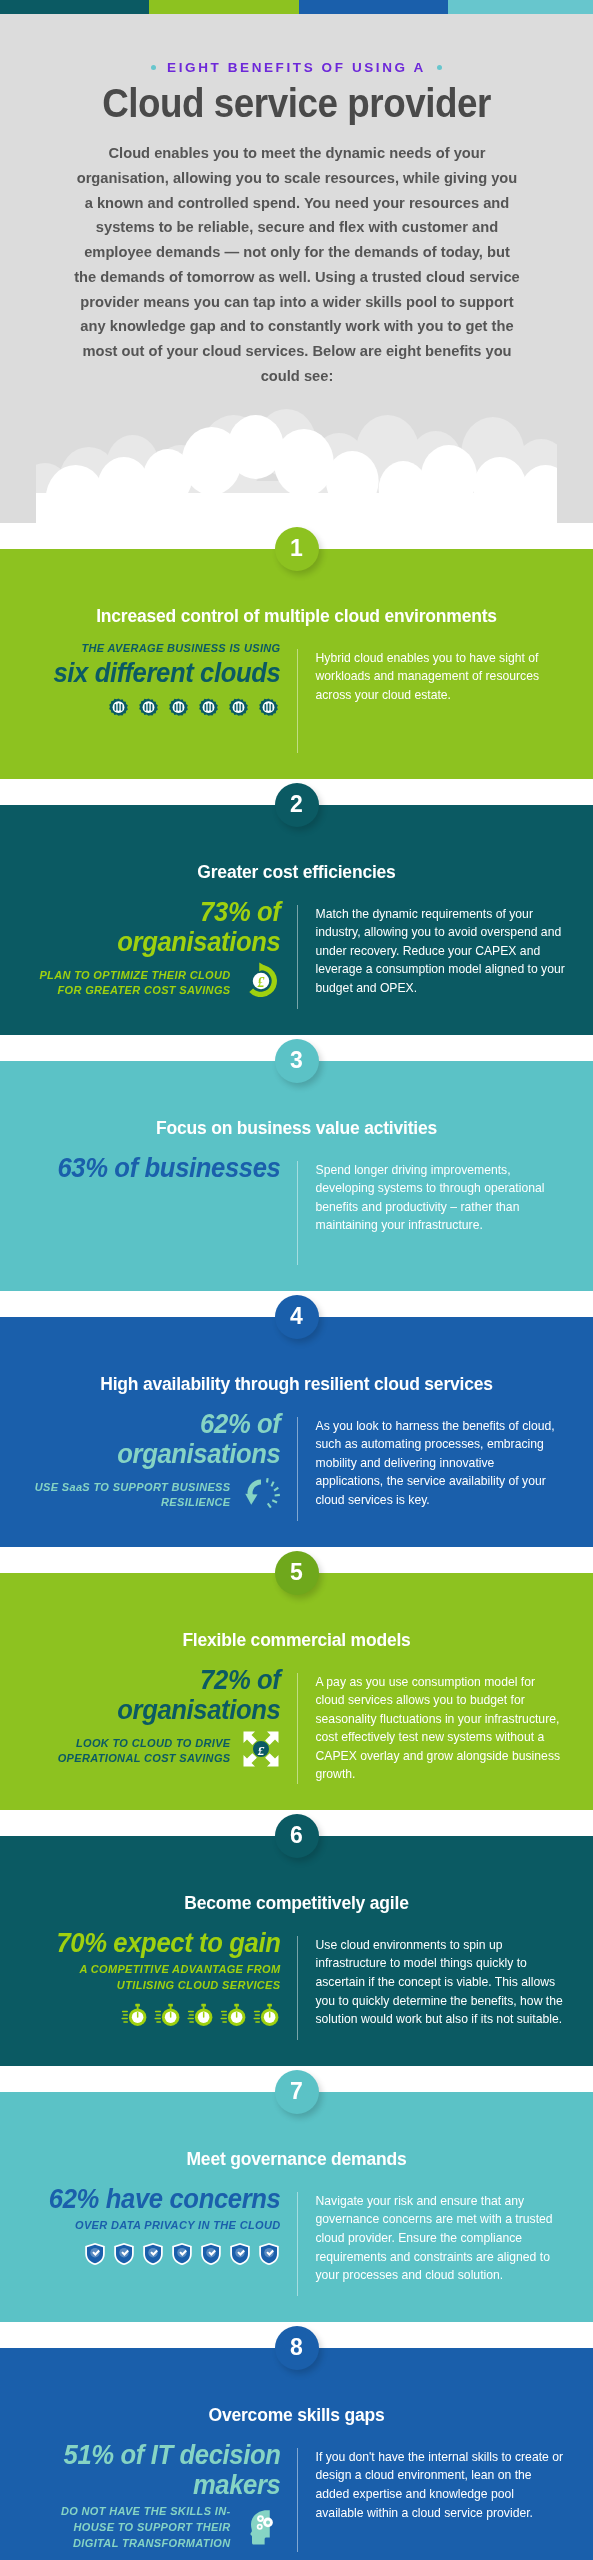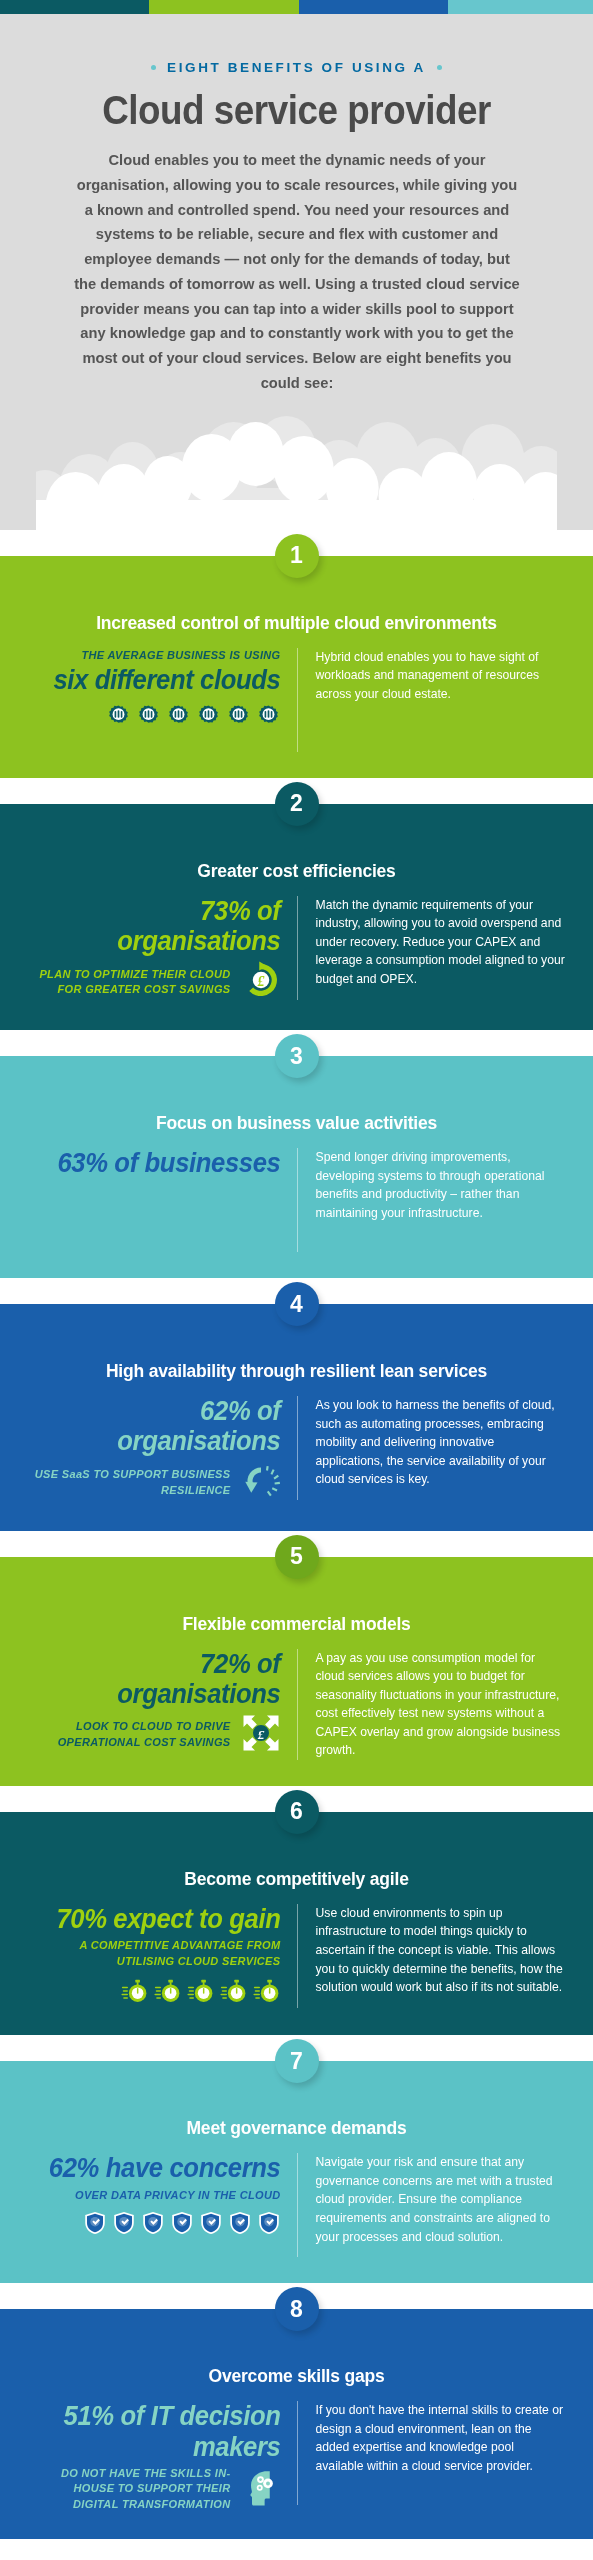--- a/index.html
+++ b/index.html
@@ -30,25 +30,25 @@
 
   
   .header {
     position: relative;
     background: #dcdcdc;
     padding: 46px 36px 0 36px;
     text-align: center;
     overflow: hidden;
   }
   .eyebrow {
-    color: #0369a1;
+    color: #6d28d9;
     font-size: 13.5px;
     font-weight: bold;
     letter-spacing: 2.6px;
-    margin-bottom: 13px;
+    margin-bottom: 6px;
   }
   .eyebrow .dot {
     display: inline-block;
     width: 5px; height: 5px;
     border-radius: 50%;
     background: #67c6cd;
     vertical-align: middle;
     margin: 0 11px 2px 11px;
   }
   .main-title {
@@ -119,20 +119,21 @@
     padding-right: 16px;
     text-align: right;
     position: relative;
     font-style: italic;
   }
   .col-right {
     width: 50%;
     padding-left: 18px;
     border-left: 1px solid rgba(255,255,255,0.45);
     min-height: 104px;
+    margin-top: 8px;
   }
   .stat {
     font-family: "Liberation Sans Narrow", "Liberation Sans", sans-serif;
     font-size: 27px;
     font-weight: bold;
     letter-spacing: -0.4px;
     line-height: 1.12;
     margin-bottom: 4px;
     transform: scaleX(0.95);
     transform-origin: right center;
@@ -351,21 +352,21 @@
             <div class="stat">63% of businesses</div>
           </div>
           <div class="col-right">
             <div class="desc">Spend longer driving improvements, developing systems to through operational benefits and productivity – rather than maintaining your infrastructure.</div>
           </div>
         </div>
       </div>
       <div class="gap"></div>
       <div class="section sec4">
         <div class="badge">4</div>
-        <div class="sec-title">High availability through resilient lean services</div>
+        <div class="sec-title">High availability through resilient cloud services</div>
         <div class="cols">
           <div class="col-left">
             <div class="stat">62% of organisations</div>
             <div class="substat-row">
               <div class="substat">USE SaaS TO SUPPORT BUSINESS RESILIENCE</div>
               <div class="icon-slot"><svg width="40" height="40" viewBox="0 0 32 32">
                   <path fill="#86d4c4" d="M16 5.2a10.8 10.8 0 0 0 -10.3 14.1l3.9-1.3A6.7 6.7 0 0 1 16 9.2z"></path>
                   <path fill="#86d4c4" d="M8.2 25.3L3.4 16.6l9.8 .6z"></path>
                   <g fill="#86d4c4">
                     <rect x="24.4" y="6.6" width="1.7" height="4.2" transform="rotate(24 25 8.7)"></rect>

